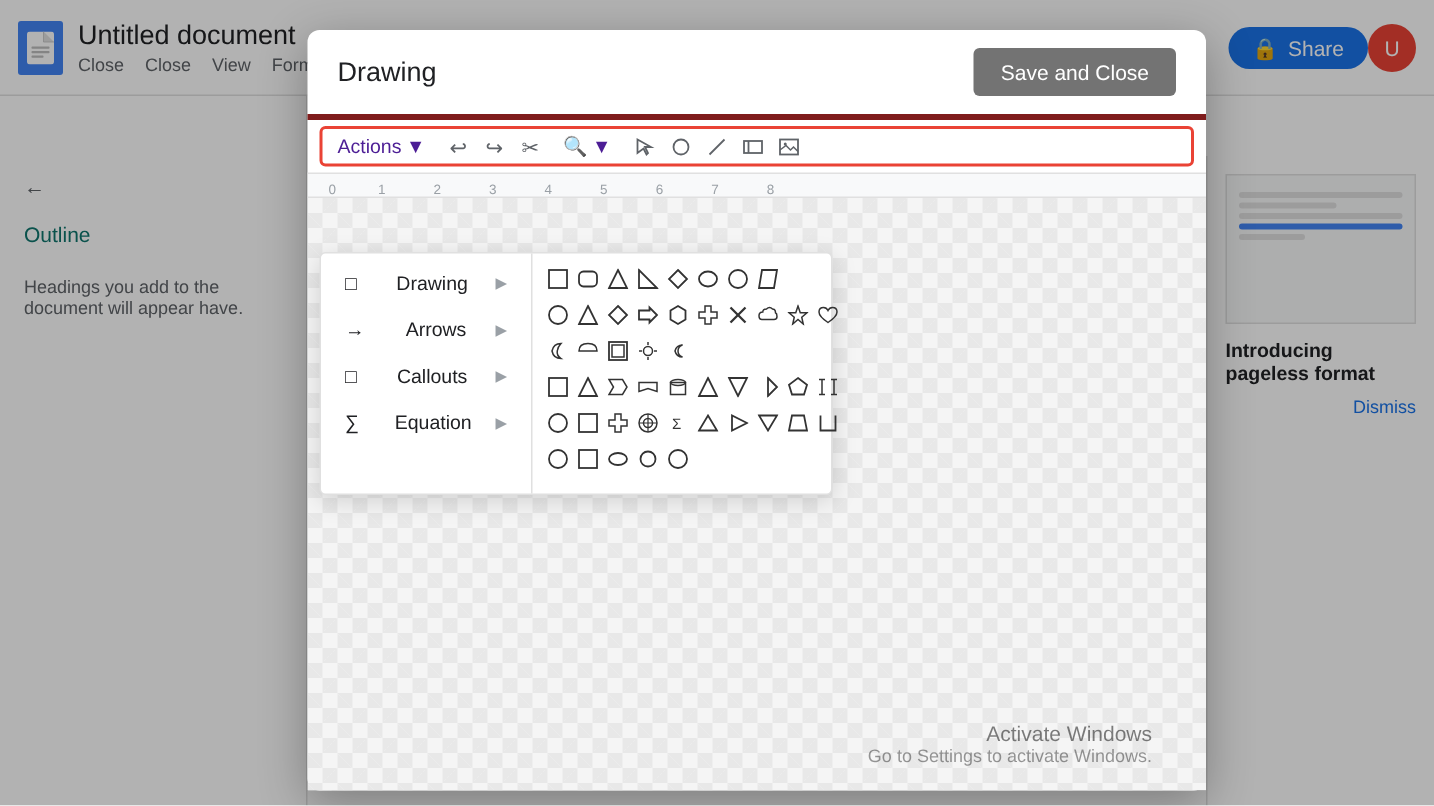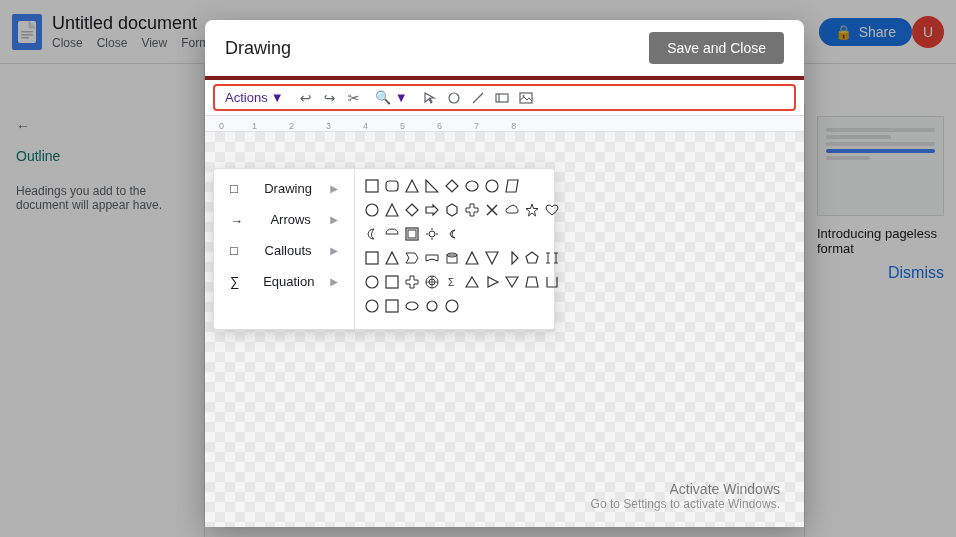--- a/index.html
+++ b/index.html
@@ -144,40 +144,40 @@
       margin: 3px 0;
       border-radius: 2px;
     }
 
     .preview-line.blue { background: #4285f4; }
     .preview-line.short { width: 60%; }
     .preview-line.shorter { width: 40%; }
 
     .right-panel-title {
       font-size: 13px;
-      font-weight: normal;
+      font-weight: bold;
       color: #202124;
       margin-bottom: 6px;
     }
 
     .right-panel-text {
       font-size: 11px;
       color: #5f6368;
       line-height: 1.4;
     }
 
     .right-panel-link {
       color: #1a73e8;
       font-size: 11px;
       cursor: pointer;
     }
 
     .right-panel-dismiss {
       color: #1a73e8;
-      font-size: 16px;
+      font-size: 12px;
       text-align: right;
       margin-top: 8px;
       cursor: pointer;
     }
 
     .right-panel-arrow {
       position: absolute;
       right: 0;
       top: 50%;
       transform: translateY(-50%);
@@ -870,21 +870,21 @@
 
         <svg class="arrow-overlay" width="150" height="150" viewBox="0 0 150 150">
           <defs>
             <marker id="arrowhead" markerWidth="10" markerHeight="7" refX="10" refY="3.5" orient="auto">
               <polygon points="0 0, 10 3.5, 0 7" fill="#ea4335"></polygon>
             </marker>
           </defs>
           <path d="M 120 140 Q 80 100 60 30" stroke="#ea4335" stroke-width="3" fill="none" marker-end="url(#arrowhead)"></path>
         </svg>
 
-        <div class="windows-activate" style="position:absolute; bottom:16px; right:24px;">
+        <div class="windows-activate" style="position:absolute; bottom:16px; right:36px;">
           <div class="windows-activate-title">Activate Windows</div>
           <div class="windows-activate-text">Go to Settings to activate Windows.</div>
         </div>
       </div>
     </div>
   </div>
 </div>
 
 <div class="right-panel">
   <div class="right-panel-preview">

